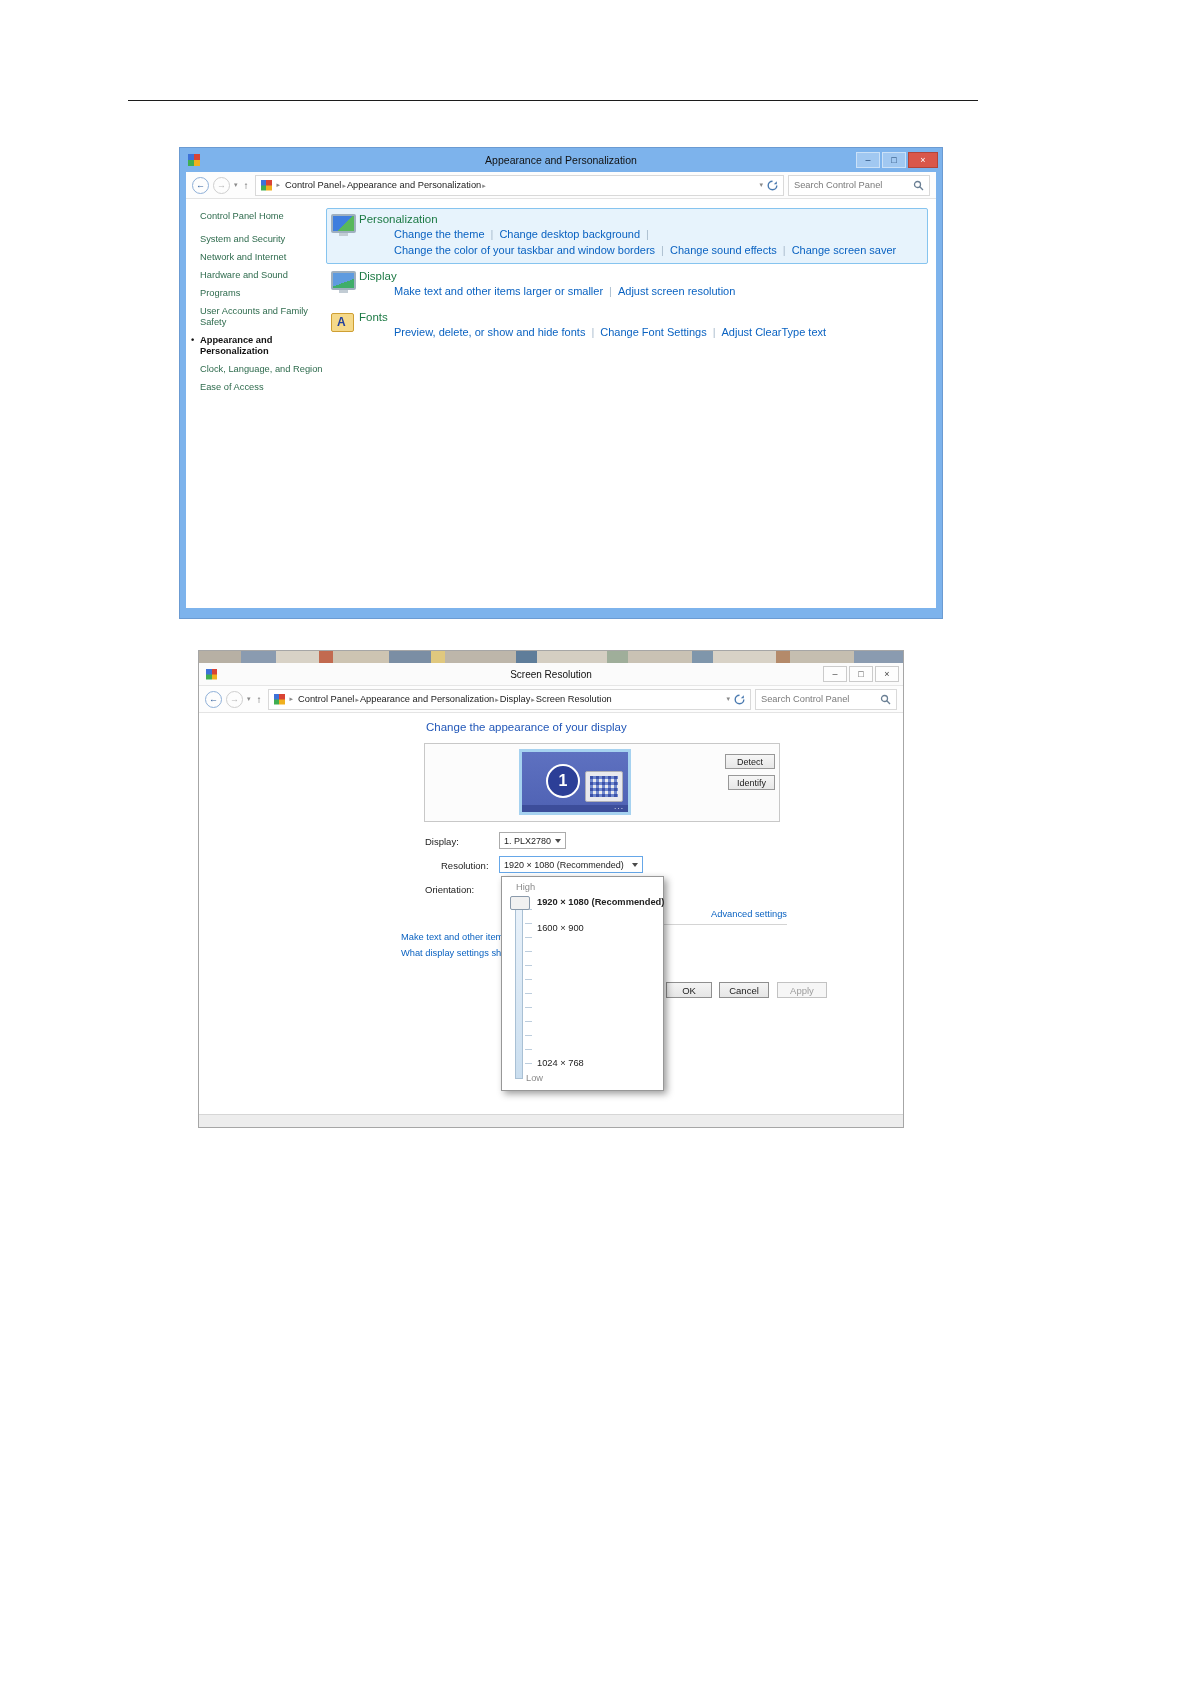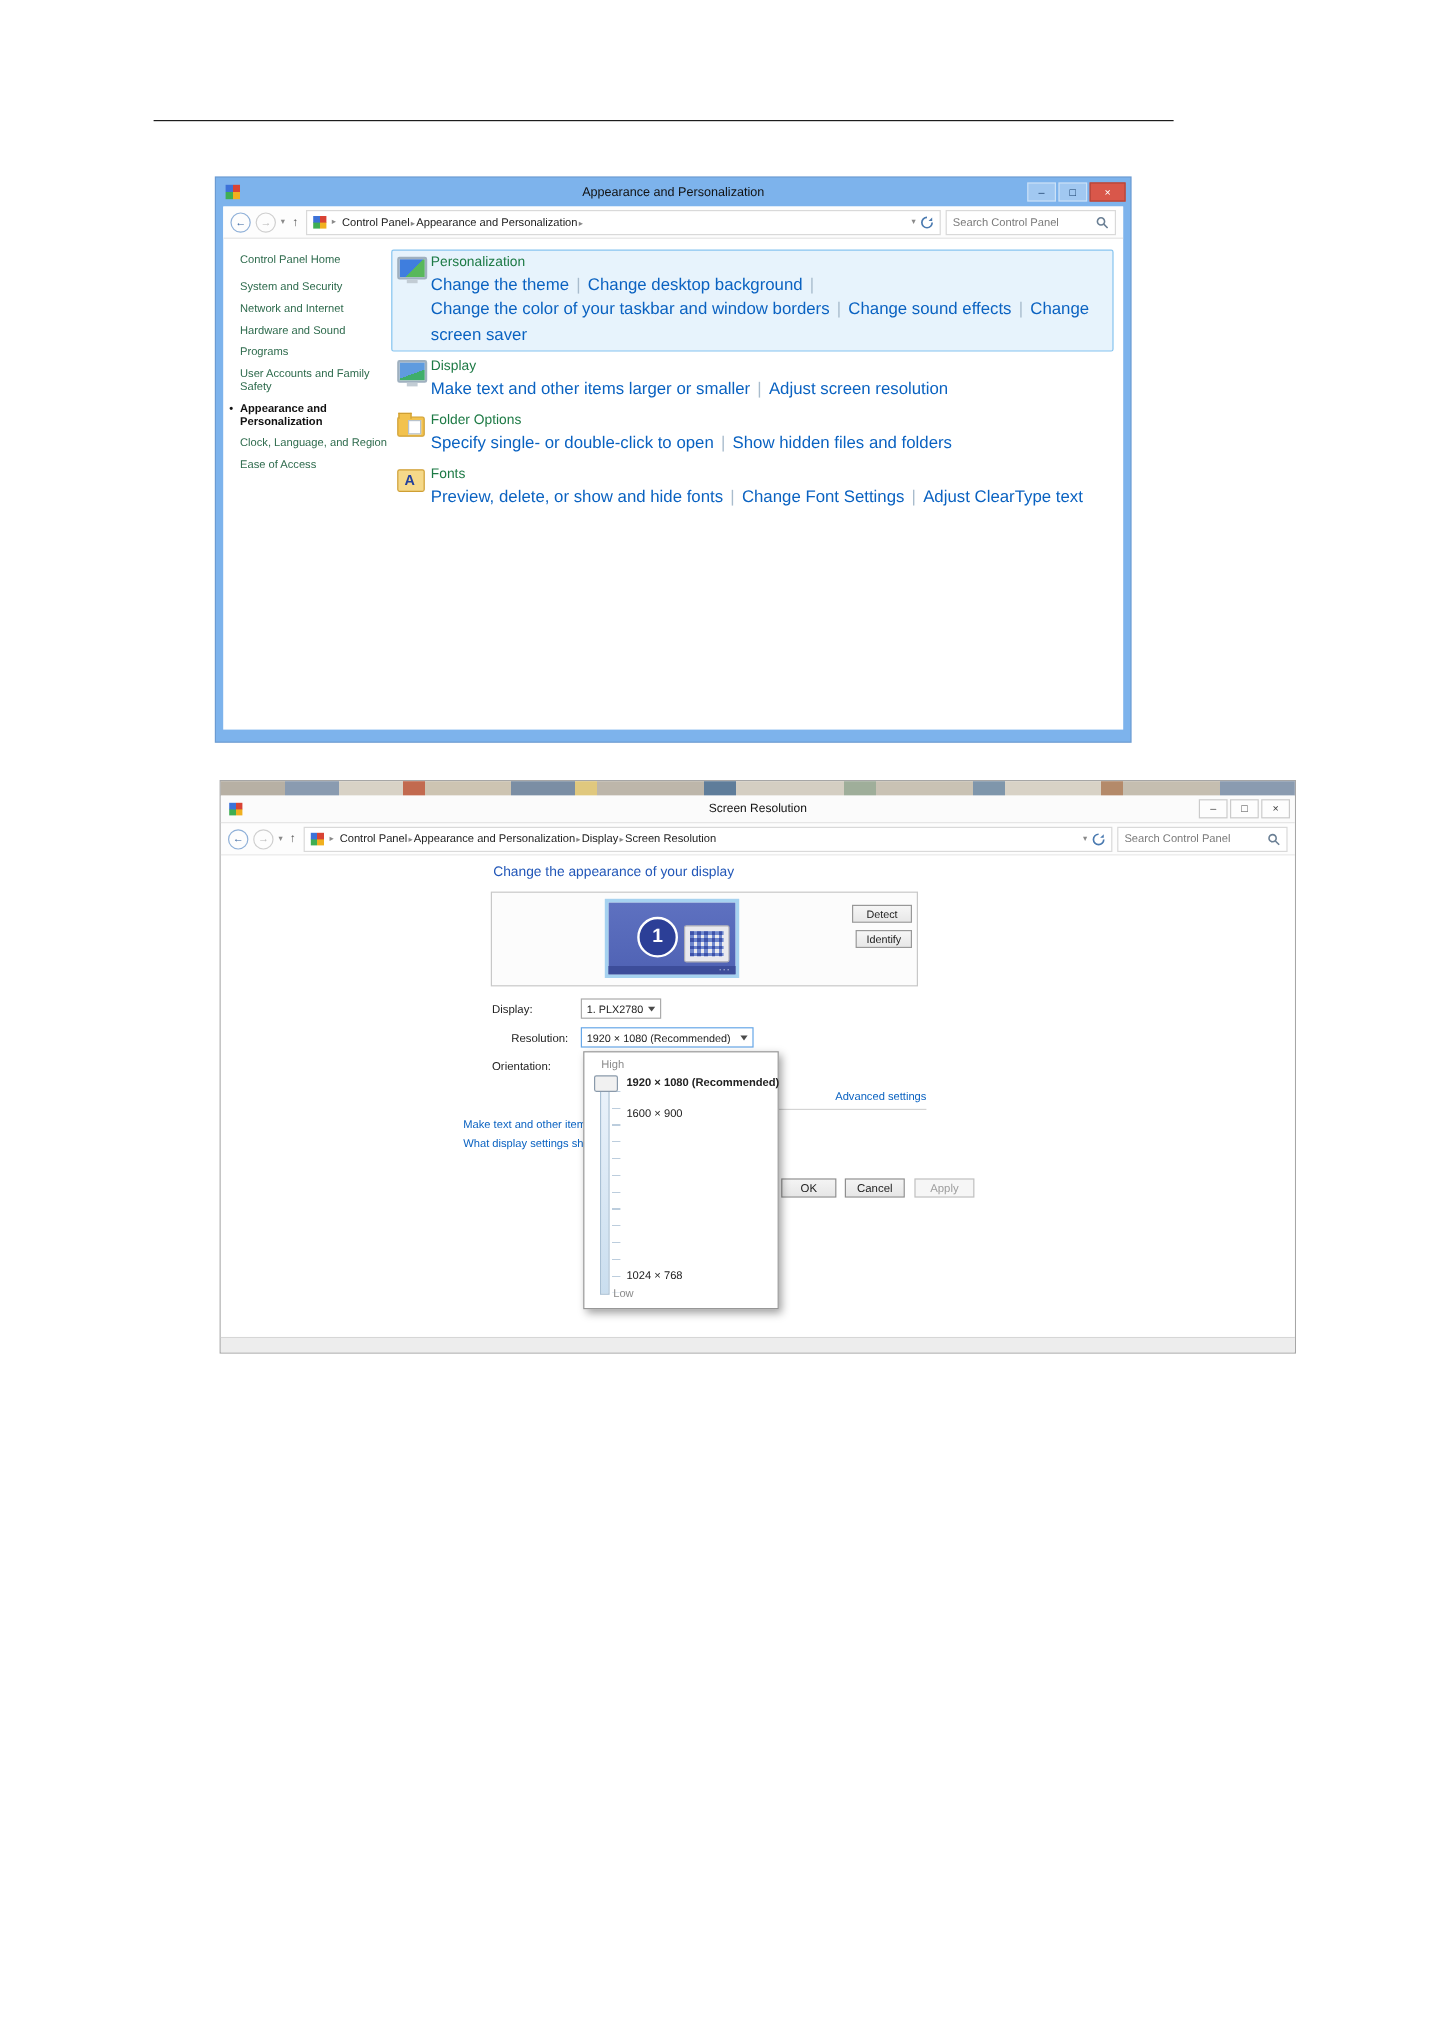--- a/index.html
+++ b/index.html
@@ -46,21 +46,21 @@
   .w1-body{flex:1;position:relative;}
   .sidebar{position:absolute;left:14px;top:12px;width:126px;font-size:9.3px;color:#2e6b4d;}
   .cph{margin-bottom:13px;}
   .side-list span{display:block;margin-bottom:7px;line-height:1.18;}
   .side-list span.active{color:#111;font-weight:bold;position:relative;}
   .side-list span.active::before{content:"•";position:absolute;left:-9px;color:#111;}
   .maincol{position:absolute;left:140px;top:9px;right:8px;}
   .cp-section{position:relative;padding:4px 6px 4px 32px;margin-bottom:1px;border:1px solid transparent;}
   .cp-section.highlight{background:#e7f3fc;border:1px solid #86c4ef;border-radius:2px;}
   .sec-title{font-size:11.5px;color:#1d7a45;margin-bottom:2px;}
-  .tasks{font-size:14px;line-height:1.45;color:#0a62c1;}
+  .tasks{font-size:11px;line-height:1.45;color:#0a62c1;margin-left:35px;}
   .tasks .task{color:#0a62c1;}
   .tasks .sep{color:#a9bccd;margin:0 6px;}
   .icn{position:absolute;left:4px;top:5px;width:21px;height:21px;}
   
   .icn-personalization{background:linear-gradient(135deg,#3f7ede 55%,#58b85c 55%);
       border:2px solid #9fb0bf;border-radius:2px;height:15px;}
   .icn-personalization::after{content:"";position:absolute;left:6px;top:17px;width:9px;height:3px;background:#c2ccd4;}
   .icn-display{background:linear-gradient(160deg,#5f9bdf 60%,#3fae6a 60%);
       border:2px solid #9fb0bf;border-radius:2px;height:15px;}
   .icn-display::after{content:"";position:absolute;left:6px;top:17px;width:9px;height:3px;background:#c2ccd4;}
@@ -68,21 +68,21 @@
   .icn-taskbar::after{content:"";position:absolute;left:-2px;bottom:-1px;width:18px;height:5px;background:#4a4f55;}
   .icn-ease{border-radius:50%;background:radial-gradient(circle at 35% 35%,#6aa2e8,#1d4e9e);width:20px;height:20px;}
   .icn-ease::after{content:"";position:absolute;left:6px;top:4px;width:8px;height:8px;border:2px solid #fff;border-radius:50%;}
   .icn-folder{background:#f2c24e;border:1px solid #cf9f33;border-radius:2px;height:15px;top:7px;}
   .icn-folder::before{content:"";position:absolute;left:0;top:-4px;width:9px;height:4px;background:#f2c24e;border:1px solid #cf9f33;border-bottom:none;}
   .icn-folder::after{content:"";position:absolute;right:2px;top:2px;width:9px;height:10px;background:#fff;border:1px solid #b8c2cc;}
   .icn-fonts{background:#f5d98a;border:1px solid #cf9f33;border-radius:2px;height:17px;top:6px;}
   .icn-fonts::after{content:"A";position:absolute;left:5px;top:1px;font-size:12px;font-weight:bold;color:#23409c;}
 
   
-  .win2{position:absolute;left:183px;top:650px;width:897px;height:478px;background:#fff;
+  .win2{position:absolute;left:198px;top:650px;width:706px;height:478px;background:#fff;
         border:1px solid #a6a6a6;box-sizing:border-box;display:flex;flex-direction:column;}
   .sliver{height:12px;flex:none;background:linear-gradient(90deg,
       #b7b0a4 0 6%,#8a9bb0 6% 11%,#d8d2c6 11% 17%,#c26a4f 17% 19%,#cdc4b2 19% 27%,
       #7b8ea4 27% 33%,#e0c87e 33% 35%,#bdb6aa 35% 45%,#5f7d9a 45% 48%,#d4cec2 48% 58%,
       #9fae9a 58% 61%,#c9c2b4 61% 70%,#7f96ab 70% 73%,#d8d2c6 73% 82%,#b48a6a 82% 84%,
       #c5beb0 84% 93%,#8a9bb0 93% 100%);}
   .w2-titlebar{height:22px;flex:none;background:#fbfbfb;border-bottom:1px solid #e6e6e6;
                display:flex;align-items:center;padding:0 4px 0 7px;position:relative;}
   .w2-titlebar .titletext{position:absolute;left:0;right:0;text-align:center;font-size:10px;}
   .w2-titlebar .ctrls{position:relative;z-index:1;}
@@ -213,25 +213,20 @@
           </div>
 
           <div class="cp-section">
             <span class="icn icn-display"></span>
             <div class="sec-title">Display</div>
             <div class="tasks"><span class="task">Make text and other items larger or smaller</span><span class="sep">|</span><span class="task">Adjust screen resolution</span></div>
           </div>
 
 
 
-          <div class="cp-section">
-            <span class="icn icn-folder"></span>
-            <div class="sec-title">Folder Options</div>
-            <div class="tasks"><span class="task">Specify single- or double-click to open</span><span class="sep">|</span><span class="task">Show hidden files and folders</span></div>
-          </div>
 
           <div class="cp-section">
             <span class="icn icn-fonts"></span>
             <div class="sec-title">Fonts</div>
             <div class="tasks"><span class="task">Preview, delete, or show and hide fonts</span><span class="sep">|</span><span class="task">Change Font Settings</span><span class="sep">|</span><span class="task">Adjust ClearType text</span></div>
           </div>
 
         </main>
       </div>
     </div>

